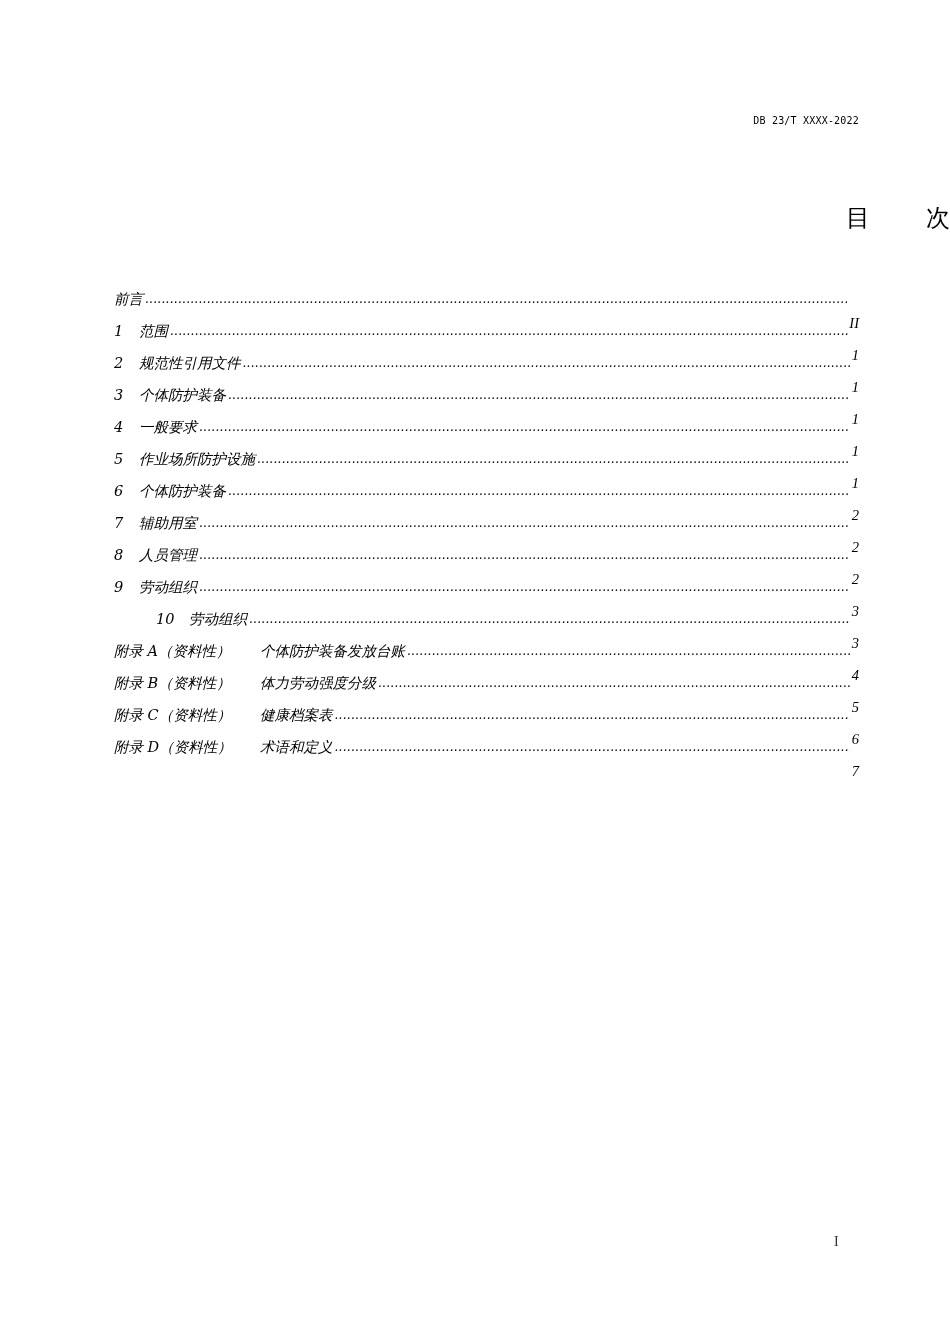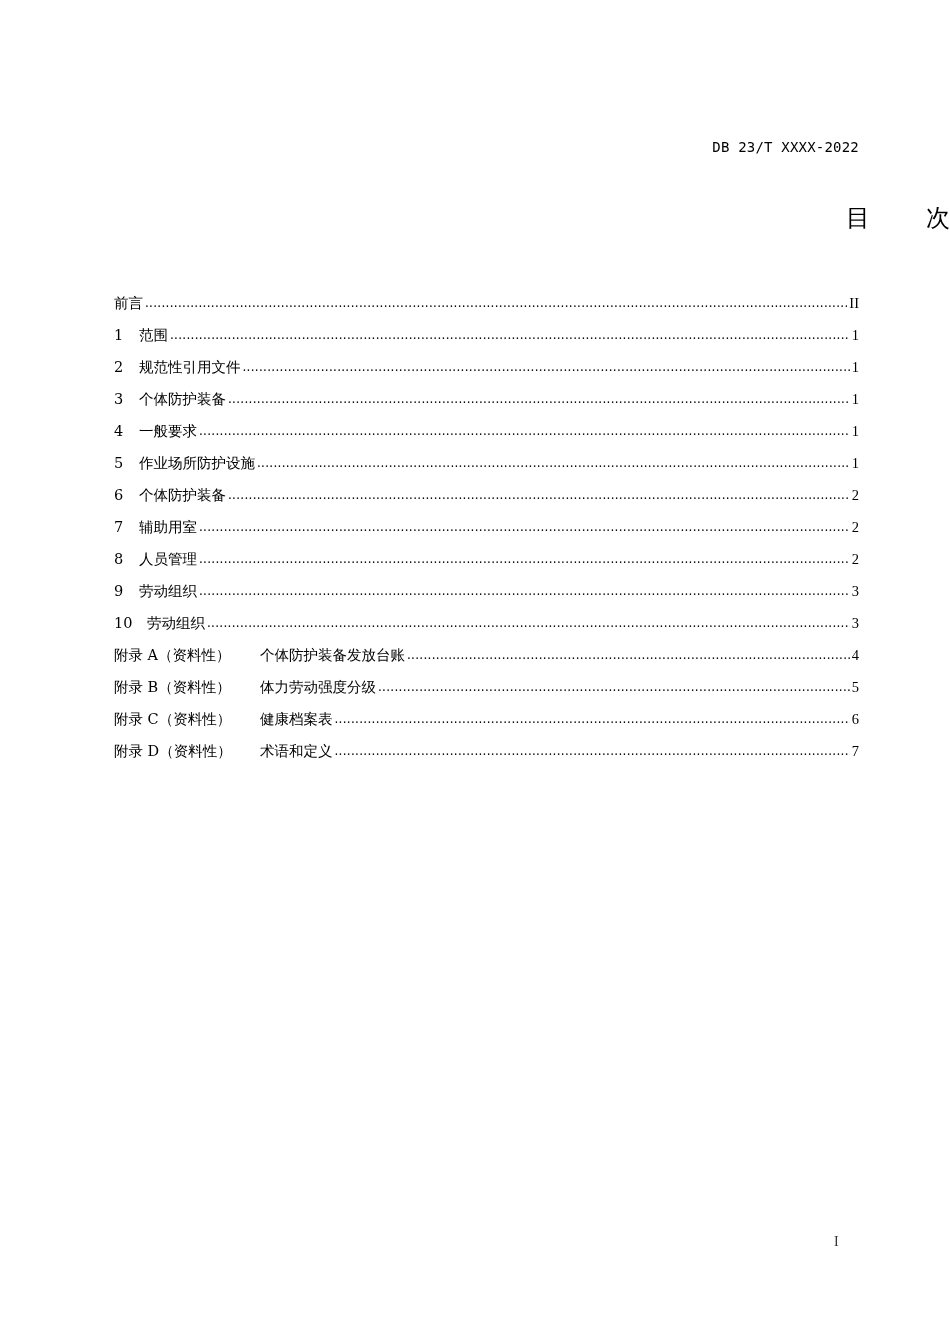--- a/index.html
+++ b/index.html
@@ -4,50 +4,50 @@
   <style>
     html, body { margin: 0; padding: 0; background: #ffffff; }
     body {
       width: 950px; height: 1344px; position: relative; overflow: hidden;
       font-family: "DejaVu Serif", "Liberation Serif", serif;
       color: #000;
     }
     .header-code {
       position: absolute; top: 115px; right: 91px;
       font-family: "DejaVu Sans Mono", "Liberation Mono", monospace;
-      font-size: 14px; letter-spacing: 0.2px; margin-top: 24px;
+      font-size: 10px; letter-spacing: 0.2px;
     }
     .title {
       position: absolute; top: 202px; left: 0; width: 950px;
       text-align: right; font-size: 24px;
       font-family: "DejaVu Sans", "Liberation Sans", sans-serif;
     }
     .title span { display: inline-block; }
     .title .gap { width: 56px; }
     .toc {
       position: absolute; top: 287px; left: 114px; width: 745px;
     }
     .toc-row {
-      display: flex; align-items: center; height: 32px;
+      display: flex; align-items: flex-start; height: 32px;
       font-size: 14.5px; line-height: 24px;
-      cursor: pointer; text-decoration: none; color: #000;
+      cursor: pointer; text-decoration: none; color: #000; font-style: italic;
     }
     .toc-num { white-space: pre; }
     .toc-label { white-space: pre; }
     .toc-leader {
       flex: 1; overflow: hidden; white-space: nowrap;
       margin: 0 2px; color: #000;
       font-size: 12px; letter-spacing: 0.3px;
     }
     .toc-leader::after {
       content: "................................................................................................................................................................................................................................................";
     }
-    .toc-page { white-space: pre; font-family: "Liberation Serif", serif; }
+    .toc-page { white-space: pre; font-family: "Liberation Serif", serif; margin-top: 24px; }
     .num-col { display: inline-block; width: 25px; }
-    .num-col.wide { width: 33px; }
+    .num-col.wide { width: 33px; margin-left: 42px; }
     .app-prefix { display: inline-block; width: 146px; }
     .footer-page {
       position: absolute; top: 1234px; left: 834px;
       font-size: 14px; font-family: "Liberation Serif", serif; color: #333;
     }
   </style>
 </head>
 <body>
 
 <div class="header-code">DB 23/T XXXX-2022</div>

